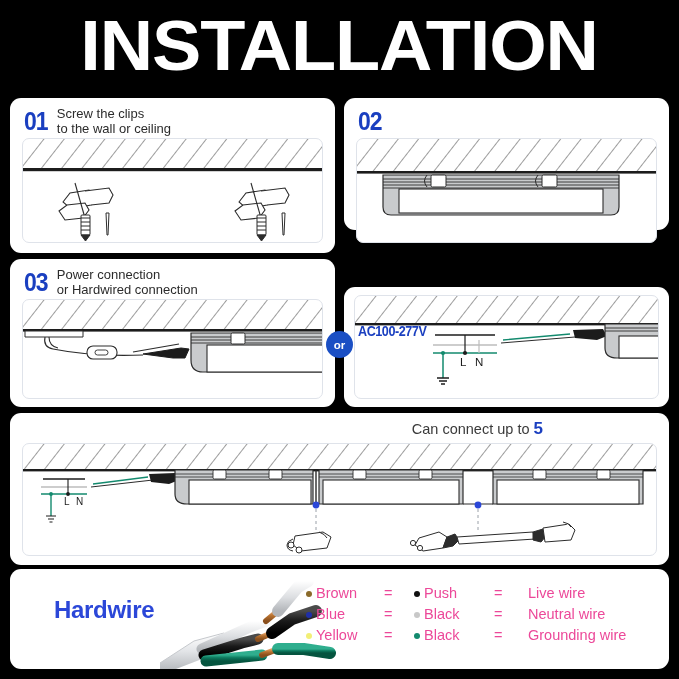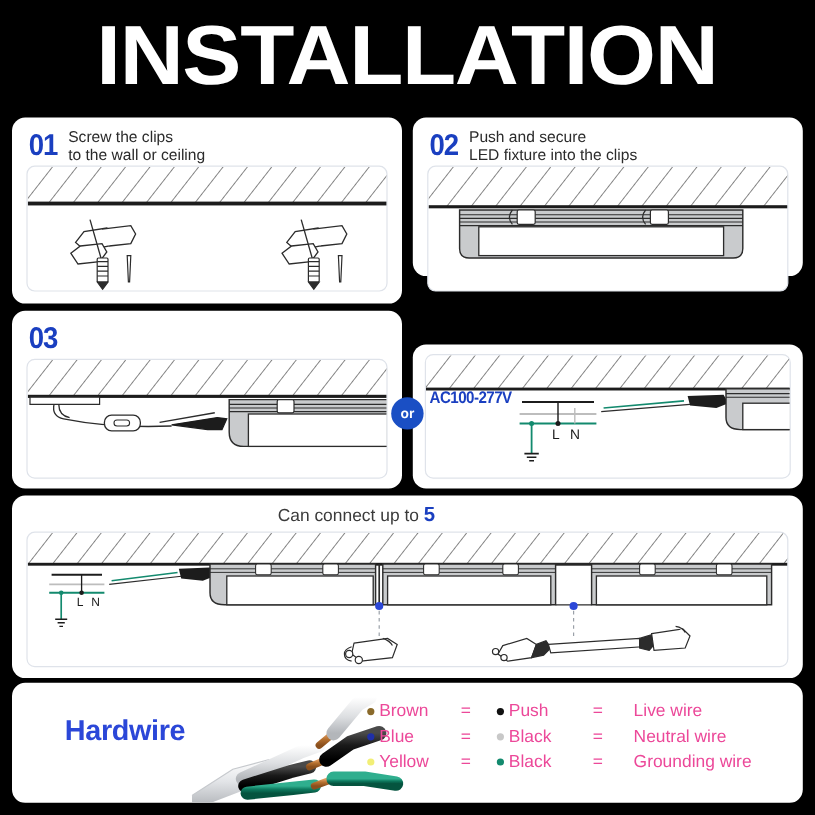--- a/index.html
+++ b/index.html
@@ -115,21 +115,21 @@
     letter-spacing: -0.5px;
     transform: scaleX(0.9);
     transform-origin: left center;
     z-index: 4;
   }
 
   
   .link-heading {
     position: absolute;
     left: 0; top: 6px; width: 533px;
-    text-align: center;
+    text-align: right;
     color: #3a3a3a;
     font-size: 14.5px;
     padding-left: 41px;
   }
   .link-heading b { color: #1a3fc0; font-size: 17px; }
 
   
   #hardwire-word {
     position: absolute;
     left: 44px; top: 27px;
@@ -214,22 +214,20 @@
           <path d="M234 96 L238.5 102 L243 96 Z" fill="#2c2c2c"></path>
           <path d="M259 74 L262 74 L261 96 L260 96 Z"></path>
         </g>
       </svg>
     </div>
   </div>
 
   <div class="panel" id="panel-step2">
     <div class="step-head">
       <div class="step-num">02</div>
-      <div class="step-label">Push and secure
-LED fixture into the clips</div>
     </div>
     <div class="illus" id="illus2">
       <svg width="301" height="105" viewBox="0 0 301 105">
         <defs>
           <pattern id="hatch2" width="16" height="16" patternUnits="userSpaceOnUse" patternTransform="rotate(38)">
             <line x1="0" y1="0" x2="0" y2="16" stroke="#4a4a4a" stroke-width="1.1"></line>
           </pattern>
         </defs>
         <rect x="0" y="0" width="301" height="33" fill="url(#hatch2)"></rect>
         <rect x="0" y="32" width="301" height="2.6" fill="#1c1c1c"></rect>
@@ -253,20 +251,22 @@
           <path d="M70 36 q-5 6 0 12"></path>
           <path d="M181 36 q-5 6 0 12"></path>
         </g>
       </svg>
     </div>
   </div>
 
   <div class="panel" id="panel-step3">
     <div class="step-head">
       <div class="step-num">03</div>
+      <div class="step-label">Power connection
+or Hardwired connection</div>
     </div>
     <div class="illus" id="illus3">
       <svg width="301" height="100" viewBox="0 0 301 100">
         <defs>
           <pattern id="hatch3" width="16" height="16" patternUnits="userSpaceOnUse" patternTransform="rotate(38)">
             <line x1="0" y1="0" x2="0" y2="16" stroke="#4a4a4a" stroke-width="1.1"></line>
           </pattern>
         </defs>
         <rect x="0" y="0" width="301" height="30" fill="url(#hatch3)"></rect>
         <rect x="0" y="29" width="301" height="2.6" fill="#1c1c1c"></rect>

